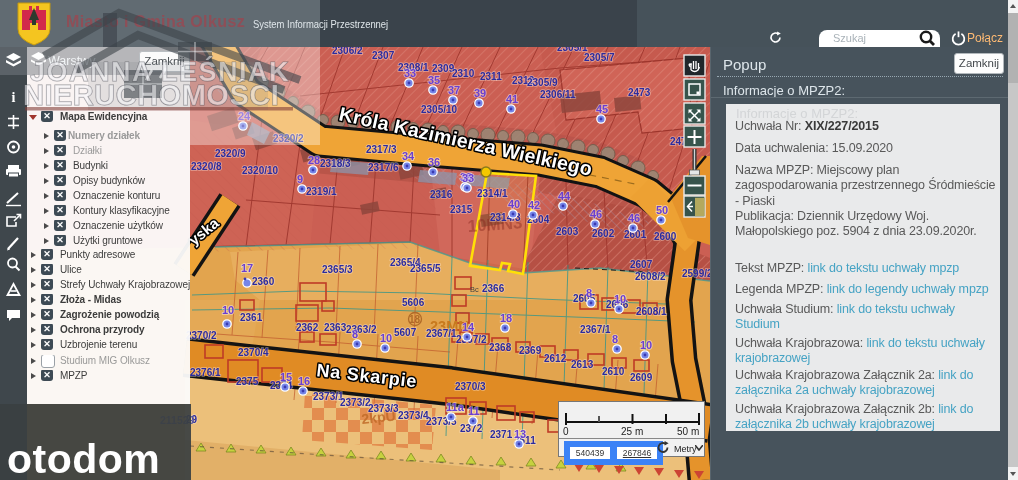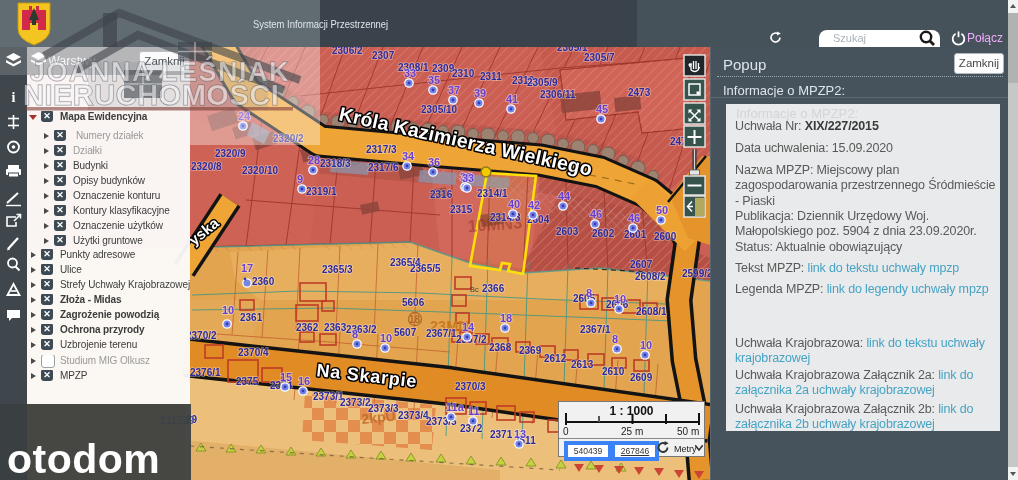--- a/index.html
+++ b/index.html
@@ -6,21 +6,21 @@
     font-family:"Liberation Sans",sans-serif;background:#46525a}
   .abs{position:absolute}
   
   #hdr{left:0;top:0;width:1018px;height:47px;background:#46525a}
   #hdr-light{left:0;top:0;width:320px;height:47px;background:rgba(255,255,255,0.15)}
   #hdr-dark{left:320px;top:0;width:317px;height:47px;background:#3a434b}
   #title{left:66px;top:13px;font-size:16px;font-weight:bold;color:#8f4e57;letter-spacing:.4px}
   #subtitle{left:253px;top:18px;font-size:11.5px;color:#dfe6ea;transform:scaleX(0.82);transform-origin:0 0;white-space:nowrap}
   #search{left:819px;top:30px;width:121px;height:25px;background:#fff;border-radius:8px}
   #search span{position:absolute;left:14px;top:2px;font-size:11px;color:#a9b2b8}
-  #polacz{left:967px;top:31px;font-size:12px;color:#f0abfc}
+  #polacz{left:967px;top:31px;font-size:12px;color:#fdba74}
   
   #tbar{left:0;top:47px;width:27px;height:433px;background:#3f474c}
   #tbar-tile{left:0;top:47px;width:27px;height:28px;background:#5b6268}
   
   #lpanel{left:27px;top:47px;width:163px;height:357px;background:rgba(252,252,252,0.95)}
   #lphead{left:27px;top:47px;width:163px;height:28px;background:rgba(125,132,137,0.55)}
   #lphead .t{position:absolute;left:21px;top:7px;font-size:12.5px;color:#f2f5f7}
   #zamknij1{left:139px;top:51px;width:49px;height:19px;background:#fbfbfb;border:1px solid #b9bec2;
     border-radius:3px;font-size:11.5px;color:#4a4f53;text-align:center;line-height:19px}
   .row{position:absolute;height:14px;white-space:nowrap;width:190px;overflow:hidden}
@@ -53,21 +53,21 @@
   .tri-d{width:0;height:0;border-left:3px solid transparent;border-right:3px solid transparent;
     border-top:4px solid #555;margin:5px auto 0}
   
   #oto{left:0;top:404px;width:191px;height:76px;background:rgba(58,63,66,0.93)}
   #oto span{position:absolute;left:7px;top:32px;font-size:41px;font-weight:bold;color:#fff;letter-spacing:0.5px}
   
   #swidget{left:558px;top:401px;width:147px;height:56px;background:#f1f1f1;border:1px solid #777;box-sizing:border-box}
   #swidget .s1{position:absolute;left:0;top:2px;width:145px;text-align:center;font-size:12px;font-weight:bold;color:#111}
   #swidget .lab{position:absolute;top:24px;font-size:10px;color:#222}
   #swidget .hr{position:absolute;left:0;top:36px;width:145px;border-top:1px solid #888}
-  #swidget input{position:absolute;top:39px;width:40px;height:12px;border:4px solid #3b82f6;font-size:8.5px;
+  #swidget input{position:absolute;top:39px;width:40px;height:12px;border:6px solid #3b82f6;font-size:8.5px;
     text-align:center;color:#333;padding:0;background:#fff}
   #swidget .mt{position:absolute;left:115px;top:42px;font-size:9px;color:#222}
 </style></head>
 <body>
 <div id="page">
 
 <svg class="abs" style="left:0;top:47px" width="710" height="433" viewBox="0 47 710 433">
 <defs>
 <pattern id="h1" width="7" height="7" patternTransform="rotate(45)" patternUnits="userSpaceOnUse">
   <line x1="0" y1="0" x2="0" y2="7" stroke="#dd8a7c" stroke-width="1.3"></line>
@@ -481,20 +481,21 @@
 <g font-family="Liberation Sans,sans-serif" font-weight="bold" fill="#fff" stroke="#000" stroke-width="3" paint-order="stroke" stroke-linejoin="round">
         <text x="338" y="120" transform="rotate(12.5 338 120)" font-size="19.5" letter-spacing="0.2">Króla Kazimierza Wielkiego</text>
         <text x="316" y="376" transform="rotate(6.5 316 376)" font-size="18" letter-spacing="0.8">Na Skarpie</text>
         <text x="194" y="246" transform="rotate(-39 194 246)" font-size="15">yska</text>
       </g>
 </svg>
 
 <div class="abs" id="hdr"></div>
 <div class="abs" id="hdr-light"></div>
 <div class="abs" id="hdr-dark"></div>
+<div class="abs" id="title">Miasto i Gmina Olkusz</div>
 <div class="abs" id="subtitle">System Informacji Przestrzennej</div>
 <svg class="abs" style="left:17px;top:2px" width="34" height="44" viewBox="0 0 34 44">
   <path d="M1,1 h32 v26 q0,10 -16,16 q-16,-6 -16,-16 Z" fill="#f4c520" stroke="#c49a10" stroke-width="1"></path>
   <path d="M5,8 h7 v-4 h3 v4 h4 v-4 h3 v4 h7 v13 h-24 Z" fill="#d2294b"></path>
   <path d="M5,21 h24 v7 h-24 Z" fill="#d2294b"></path>
   <path d="M13,21 h8 v9 q-4,4 -8,0 Z" fill="#f4c520"></path>
   <path d="M17,6 l5,12 h-10 Z" fill="#2c3a2e"></path>
   <path d="M15,18 h4 v5 h-4 Z" fill="#2c3a2e"></path>
 </svg>
 <svg class="abs" style="left:769px;top:31px" width="13" height="13" viewBox="0 0 16 15">
@@ -564,21 +565,21 @@
 </svg>
 <div class="abs" id="zamknij1">Zamknij</div>
 <div class="row" style="left:0;top:111px;width:190px">
       <span style="position:absolute;left:29px;top:4px;width:0;height:0;border-top:5px solid #a0342c;border-left:4px solid transparent;border-right:4px solid transparent"></span>
       <span class="cb" style="left:41px">✕</span>
       <span class="lb" style="left:60px;color:#3c3c3c;font-weight:bold">Mapa Ewidencyjna</span>
     </div>
 <div class="row" style="left:0;top:130px;width:190px">
       <span class="ar" style="left:44px"></span>
       <span class="cb" style="left:54px">✕</span>
-      <span class="lb" style="left:76px;color:#9a9a9a;font-weight:normal">Numery działek</span>
+      <span class="lb" style="left:68px;color:#9a9a9a;font-weight:bold">Numery działek</span>
     </div>
 <div class="row" style="left:0;top:145px;width:190px">
       <span class="ar" style="left:44px"></span>
       <span class="cb" style="left:54px">✕</span>
       <span class="lb" style="left:73px;color:#9a9a9a;font-weight:normal">Działki</span>
     </div>
 <div class="row" style="left:0;top:160px;width:190px">
       <span class="ar" style="left:44px"></span>
       <span class="cb" style="left:54px">✕</span>
       <span class="lb" style="left:73px;color:#3c3c3c;font-weight:normal">Budynki</span>
@@ -659,23 +660,23 @@
 <div class="abs" id="zamknij2">Zamknij</div>
 <div class="abs" id="dotline"></div>
 <div class="abs" id="infoh">Informacje o MPZP2:</div>
 <div class="abs" id="solidline"></div>
 <div class="abs" id="gbox"></div>
 <div class="abs" id="faint">Informacje o MPZP2:</div>
 <div class="p" style="top:119px">Uchwała Nr: <b>XIX/227/2015</b></div>
 <div class="p" style="top:141px">Data uchwalenia: 15.09.2020</div>
 <div class="p" style="top:163px">Nazwa MPZP: Miejscowy plan<br>zagospodarowania przestrzennego Śródmieście<br>- Piaski</div>
 <div class="p" style="top:209px">Publikacja: Dziennik Urzędowy Woj.<br>Małopolskiego poz. 5904 z dnia 23.09.2020r.</div>
-<div class="p" style="top:240px">Status: Aktualnie obowiązujący</div>
 <div class="p" style="top:261px">Tekst MPZP: <a>link do tekstu uchwały mpzp</a></div>
 <div class="p" style="top:282px">Legenda MPZP: <a>link do legendy uchwały mpzp</a></div>
+<div class="p" style="top:302px">Uchwała Studium: <a>link do tekstu uchwały<br>Studium</a></div>
 <div class="p" style="top:336px">Uchwała Krajobrazowa: <a>link do tekstu uchwały<br>krajobrazowej</a></div>
 <div class="p" style="top:368px">Uchwała Krajobrazowa Załącznik 2a: <a>link do<br>załącznika 2a uchwały krajobrazowej</a></div>
 <div class="p" style="top:402px">Uchwała Krajobrazowa Załącznik 2b: <a>link do<br>załącznika 2b uchwały krajobrazowej</a></div>
 
 <div class="abs" id="sbar"></div>
 <div class="abs" id="sbup">
       <div class="tri-u"></div>
     </div>
     <div class="abs" style="left:1008px;top:13px;width:10px;height:70px;background:#b2b2b2"></div>
 <div class="abs" id="sbdn">
@@ -713,21 +714,20 @@
       <line x1="11.5" y1="95" x2="11.5" y2="120" stroke="#cfd4d6" stroke-width="1.4"></line>
       <rect x="6.5" y="116" width="10" height="5" fill="#e4e6e7" stroke="#555" stroke-width="0.8"></rect>
 <rect x="1" y="122" width="21" height="19" fill="#37544c" stroke="#e8e8e8" stroke-width="1.4"></rect>
 <line x1="4.5" y1="131.5" x2="18.5" y2="131.5" stroke="#fff" stroke-width="2"></line>
 <rect x="1" y="142" width="21" height="21" fill="#37544c" stroke="#e8e8e8" stroke-width="1.4"></rect>
 <rect x="12" y="143.8" width="9.5" height="18.4" fill="#b3a95e"></rect>
 <path d="M9,147.5 l-4.5,5 4.5,5 M4.5,152.5 h5.5" stroke="#fff" stroke-width="1.5" fill="none"></path>
 </svg>
 
 <div class="abs" id="swidget">
-  <div class="s1">1 : 1000</div>
   <svg style="position:absolute;left:0;top:8px" width="145" height="16" viewBox="0 0 145 16">
     <line x1="7" y1="12" x2="140" y2="12" stroke="#111" stroke-width="2"></line>
     <line x1="7" y1="3" x2="7" y2="15" stroke="#111" stroke-width="2"></line>
     <line x1="40" y1="6" x2="40" y2="12" stroke="#555" stroke-width="2"></line>
     <line x1="73.5" y1="4" x2="73.5" y2="14" stroke="#111" stroke-width="2"></line>
     <line x1="107" y1="4" x2="107" y2="14" stroke="#111" stroke-width="2"></line>
     <line x1="140" y1="3" x2="140" y2="15" stroke="#111" stroke-width="2"></line>
   </svg>
   <span class="lab" style="left:4px">0</span>
   <span class="lab" style="left:62px">25 m</span>

